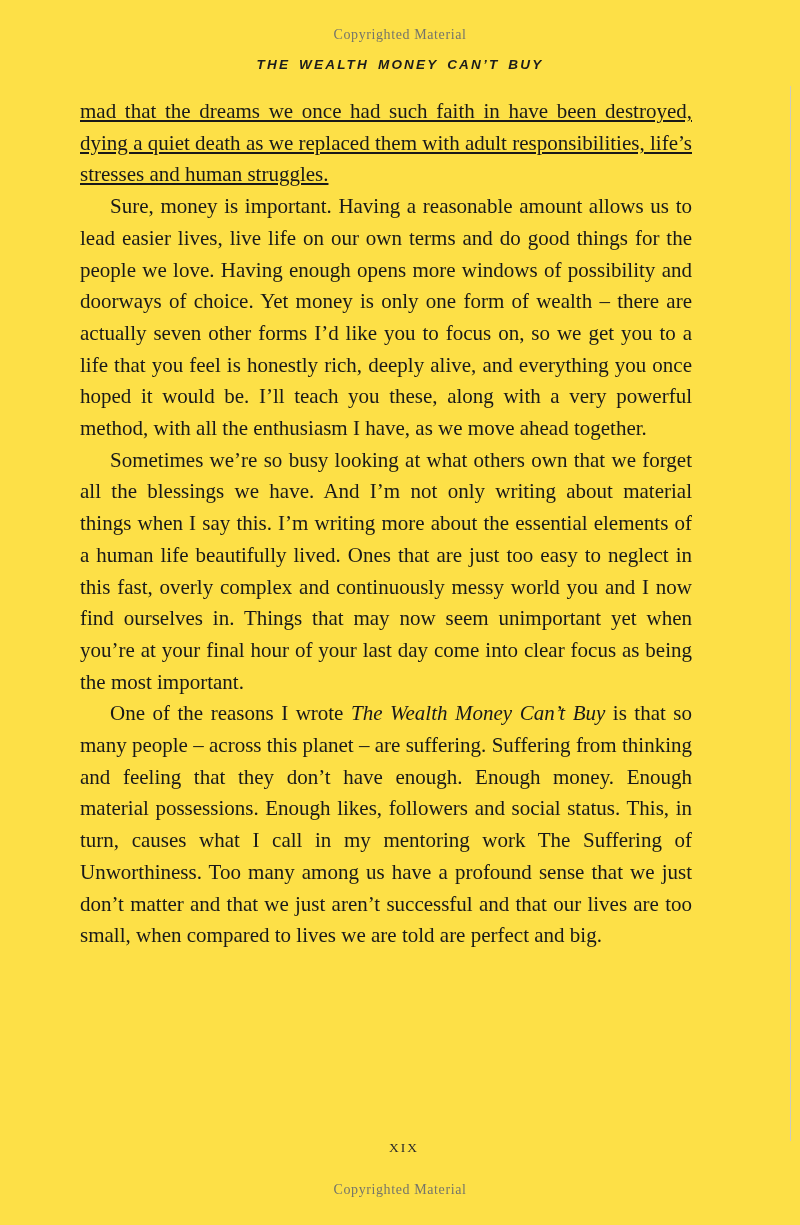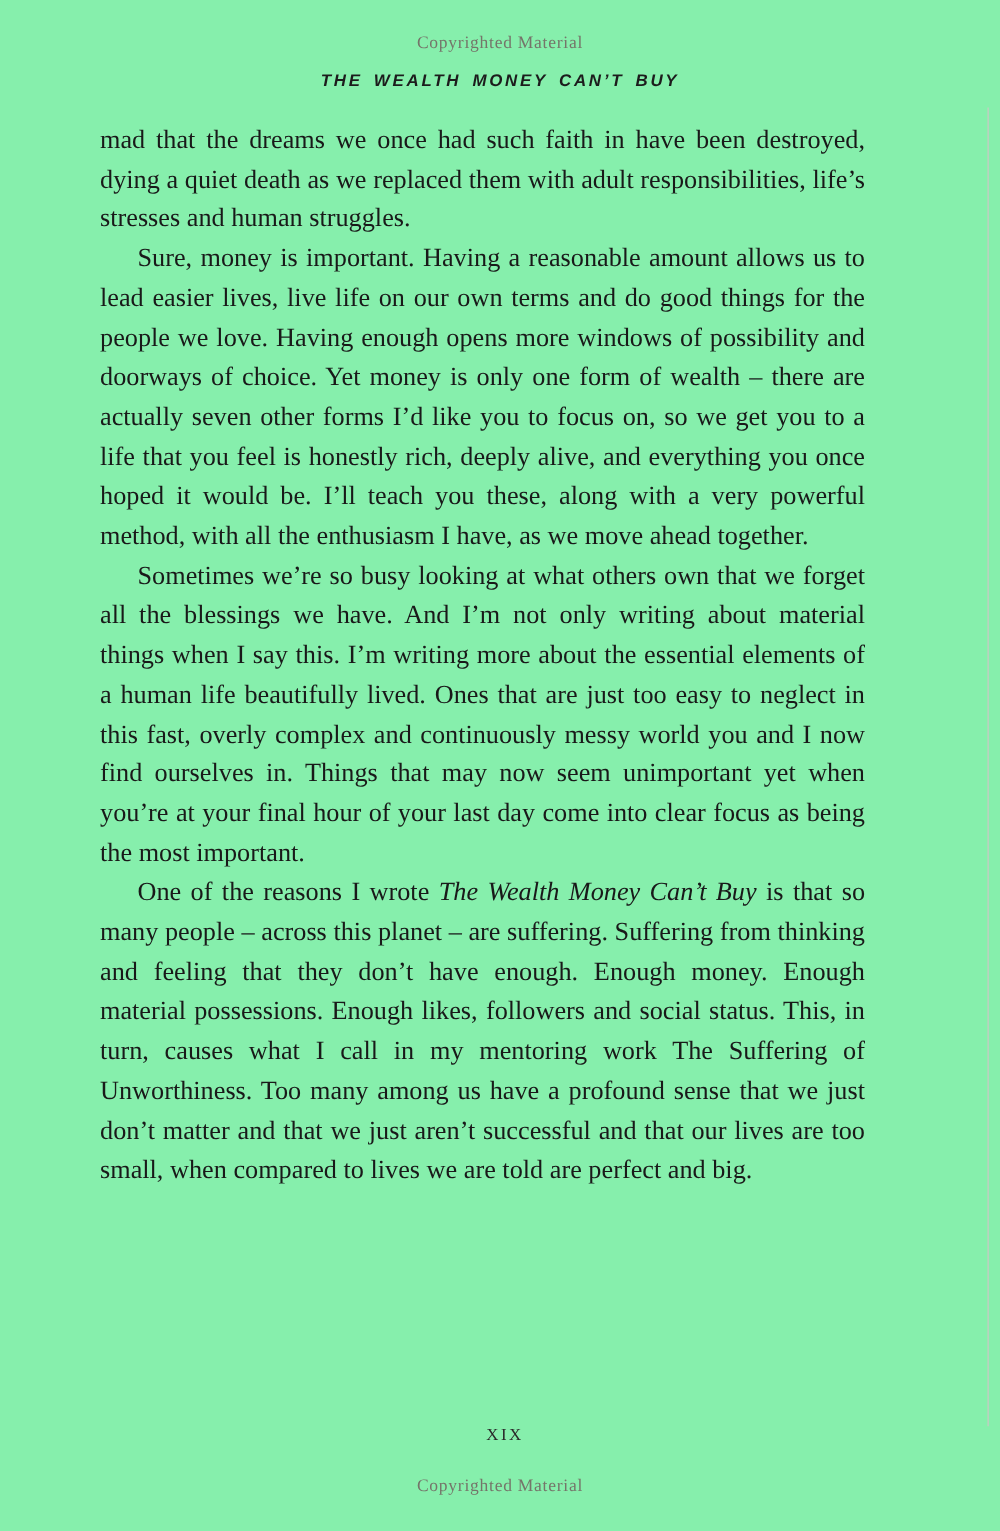--- a/index.html
+++ b/index.html
@@ -4,21 +4,21 @@
 <style>
   html, body {
     margin: 0;
     padding: 0;
     background: #ffffff;
   }
   .page {
     position: relative;
     width: 800px;
     height: 1225px;
-    background: #86efac;
+    background: #fde047;
     overflow: hidden;
     font-family: "Liberation Serif", serif;
   }
   .top-notice {
     position: absolute;
     top: 27px;
     left: 0;
     width: 100%;
     text-align: center;
     font-size: 14px;
@@ -49,20 +49,21 @@
     color: #191919;
     text-align: justify;
   }
   .body-text p {
     margin: 0;
     padding: 0;
     text-indent: 30px;
   }
   .body-text p.no-indent {
     text-indent: 0;
+    text-decoration: underline;
   }
   .body-text em {
     font-style: italic;
   }
   .page-number {
     position: absolute;
     top: 1140px;
     left: 4px;
     width: 100%;
     text-align: center;

